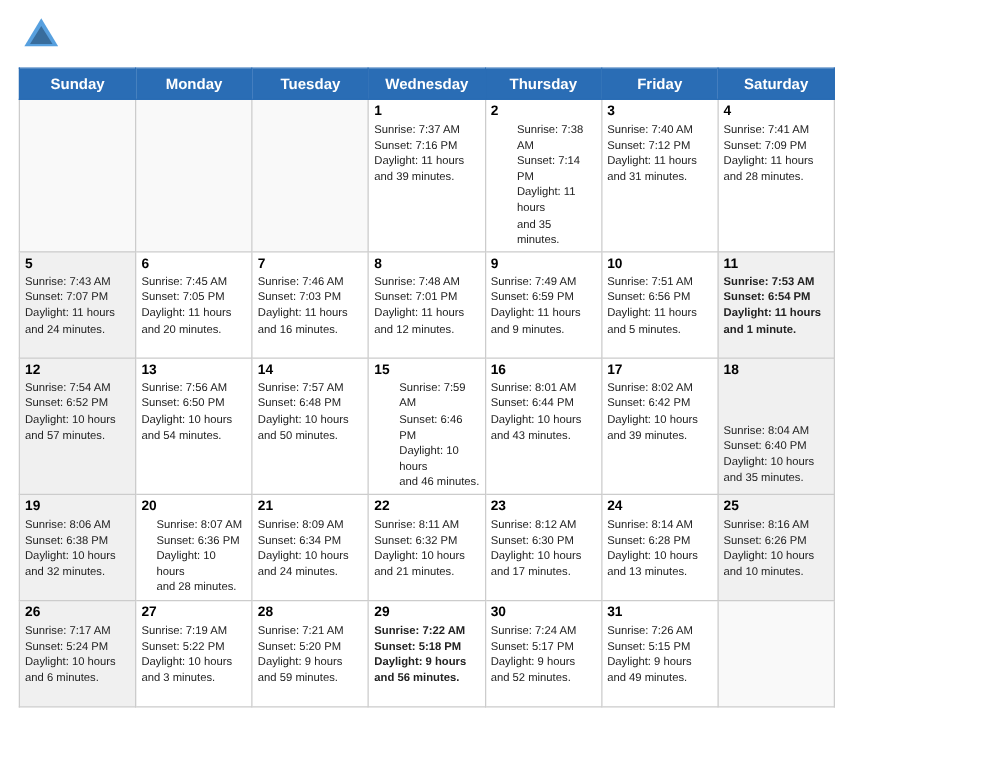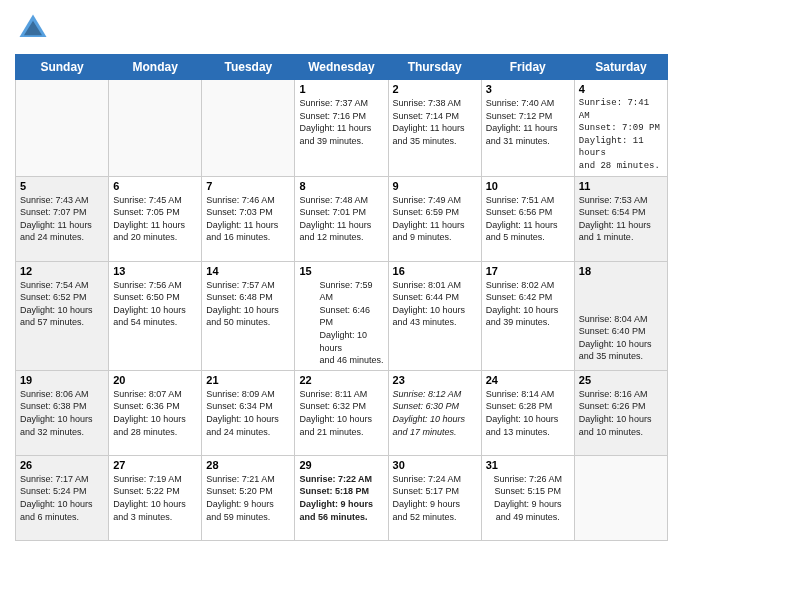--- a/index.html
+++ b/index.html
@@ -140,35 +140,35 @@
           <td class="empty"></td>
           <td>
             <div class="day-number">1</div>
             <div class="day-info" style="white-space: pre-line;">Sunrise: 7:37 AM
 Sunset: 7:16 PM
 Daylight: 11 hours
 and 39 minutes.</div>
           </td>
           <td>
             <div class="day-number">2</div>
-            <div class="day-info" style="white-space: pre-line;">Sunrise: 7:38 AM
+            <div class="day-info" style="white-space: pre-line; margin-left: 21px;">Sunrise: 7:38 AM
 Sunset: 7:14 PM
 Daylight: 11 hours
 and 35 minutes.</div>
           </td>
           <td>
             <div class="day-number">3</div>
             <div class="day-info" style="white-space: pre-line;">Sunrise: 7:40 AM
 Sunset: 7:12 PM
 Daylight: 11 hours
 and 31 minutes.</div>
           </td>
           <td>
             <div class="day-number">4</div>
-            <div class="day-info" style="white-space: pre-line; font-family: Liberation Mono, monospace;">Sunrise: 7:41 AM
+            <div class="day-info" style="white-space: pre-line;">Sunrise: 7:41 AM
 Sunset: 7:09 PM
 Daylight: 11 hours
 and 28 minutes.</div>
           </td>
         </tr>
         <tr>
           <td class="shaded">
             <div class="day-number">5</div>
             <div class="day-info" style="white-space: pre-line;">Sunrise: 7:43 AM
 Sunset: 7:07 PM
@@ -205,21 +205,21 @@
           </td>
           <td>
             <div class="day-number">10</div>
             <div class="day-info" style="white-space: pre-line;">Sunrise: 7:51 AM
 Sunset: 6:56 PM
 Daylight: 11 hours
 and 5 minutes.</div>
           </td>
           <td class="shaded">
             <div class="day-number">11</div>
-            <div class="day-info" style="white-space: pre-line;">Sunrise: 7:53 AM
+            <div class="day-info" style="white-space: pre-line; font-weight: bold;">Sunrise: 7:53 AM
 Sunset: 6:54 PM
 Daylight: 11 hours
 and 1 minute.</div>
           </td>
         </tr>
         <tr>
           <td class="shaded">
             <div class="day-number">12</div>
             <div class="day-info" style="white-space: pre-line;">Sunrise: 7:54 AM
 Sunset: 6:52 PM
@@ -272,42 +272,42 @@
         <tr>
           <td class="shaded">
             <div class="day-number">19</div>
             <div class="day-info" style="white-space: pre-line;">Sunrise: 8:06 AM
 Sunset: 6:38 PM
 Daylight: 10 hours
 and 32 minutes.</div>
           </td>
           <td>
             <div class="day-number">20</div>
-            <div class="day-info" style="white-space: pre-line;">Sunrise: 8:07 AM
+            <div class="day-info" style="white-space: pre-line; margin-left: 12px;">Sunrise: 8:07 AM
 Sunset: 6:36 PM
 Daylight: 10 hours
 and 28 minutes.</div>
           </td>
           <td>
             <div class="day-number">21</div>
             <div class="day-info" style="white-space: pre-line;">Sunrise: 8:09 AM
 Sunset: 6:34 PM
 Daylight: 10 hours
 and 24 minutes.</div>
           </td>
           <td>
             <div class="day-number">22</div>
             <div class="day-info" style="white-space: pre-line;">Sunrise: 8:11 AM
 Sunset: 6:32 PM
 Daylight: 10 hours
 and 21 minutes.</div>
           </td>
           <td>
             <div class="day-number">23</div>
-            <div class="day-info" style="white-space: pre-line; font-style: italic;">Sunrise: 8:12 AM
+            <div class="day-info" style="white-space: pre-line;">Sunrise: 8:12 AM
 Sunset: 6:30 PM
 Daylight: 10 hours
 and 17 minutes.</div>
           </td>
           <td>
             <div class="day-number">24</div>
             <div class="day-info" style="white-space: pre-line;">Sunrise: 8:14 AM
 Sunset: 6:28 PM
 Daylight: 10 hours
 and 13 minutes.</div>
@@ -351,21 +351,21 @@
           </td>
           <td>
             <div class="day-number">30</div>
             <div class="day-info" style="white-space: pre-line;">Sunrise: 7:24 AM
 Sunset: 5:17 PM
 Daylight: 9 hours
 and 52 minutes.</div>
           </td>
           <td>
             <div class="day-number">31</div>
-            <div class="day-info" style="white-space: pre-line; text-align: center;">Sunrise: 7:26 AM
+            <div class="day-info" style="white-space: pre-line;">Sunrise: 7:26 AM
 Sunset: 5:15 PM
 Daylight: 9 hours
 and 49 minutes.</div>
           </td>
           <td class="empty"></td>
         </tr>
       </tbody>
   </table>
 </div>
 

